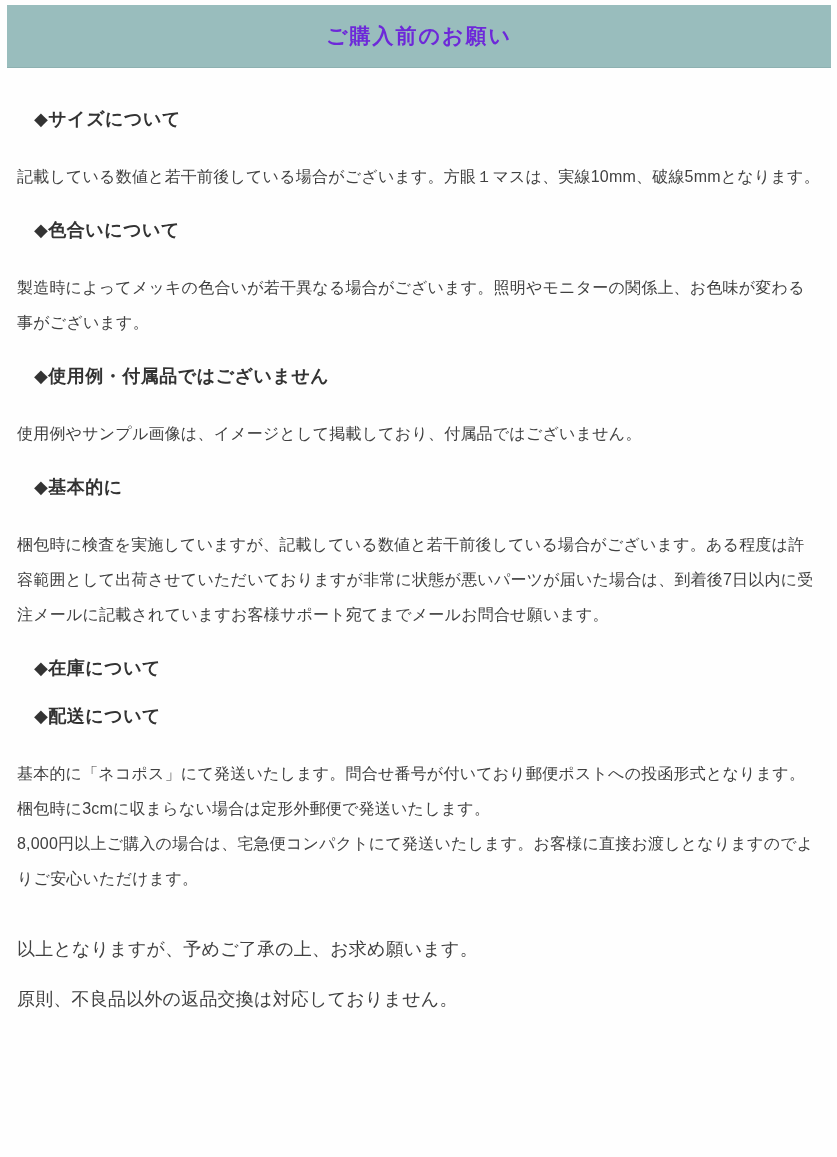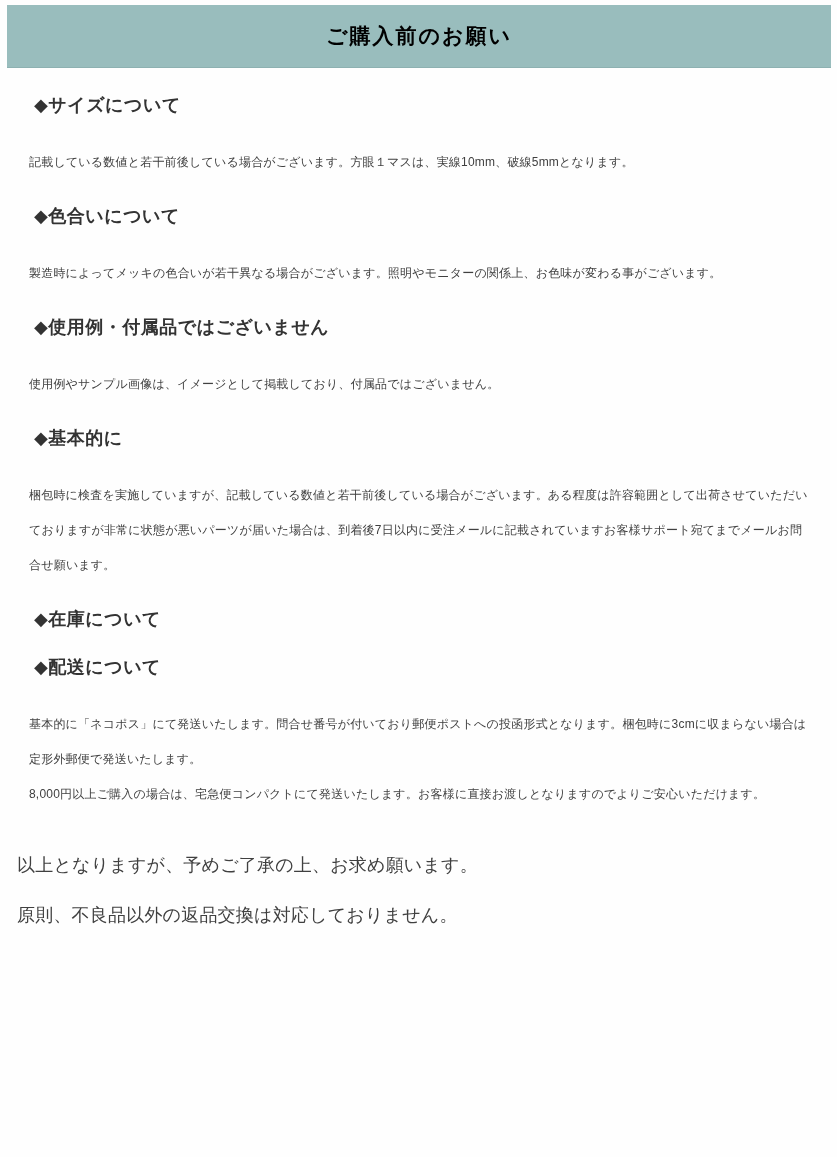--- a/index.html
+++ b/index.html
@@ -23,40 +23,40 @@
     background: #99bdbd;
     border-bottom: 1px solid #8db1b1;
     display: flex;
     align-items: center;
     justify-content: center;
   }
   .header-band .header-title {
     margin: 0;
     font-size: 21px;
     font-weight: bold;
-    color: #000000;
+    color: #6d28d9;
     letter-spacing: 2px;
   }
   .content {
     padding: 0 17px;
   }
   .section-heading {
     margin: 24px 0 0;
     padding-left: 17px;
     font-size: 18px;
     font-weight: bold;
     color: #333333;
     letter-spacing: 0.5px;
   }
   .section-heading.first {
-    margin-top: 25px;
+    margin-top: 39px;
   }
   .section-body {
-    margin: 28px 12px 0;
-    font-size: 12px;
+    margin: 28px 0 0;
+    font-size: 16px;
     line-height: 35px;
     color: #404040;
     white-space: pre-line;
     letter-spacing: 0.2px;
   }
   .footer-note {
     margin: 28px 0 0;
     font-size: 18px;
     line-height: 50px;
     color: #404040;

